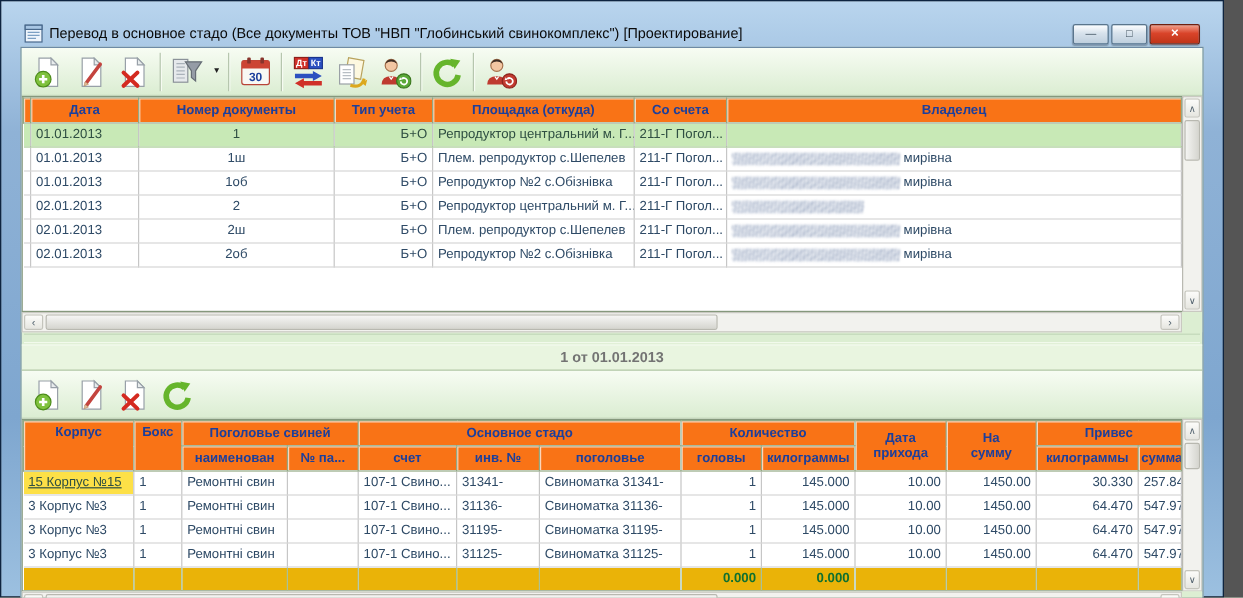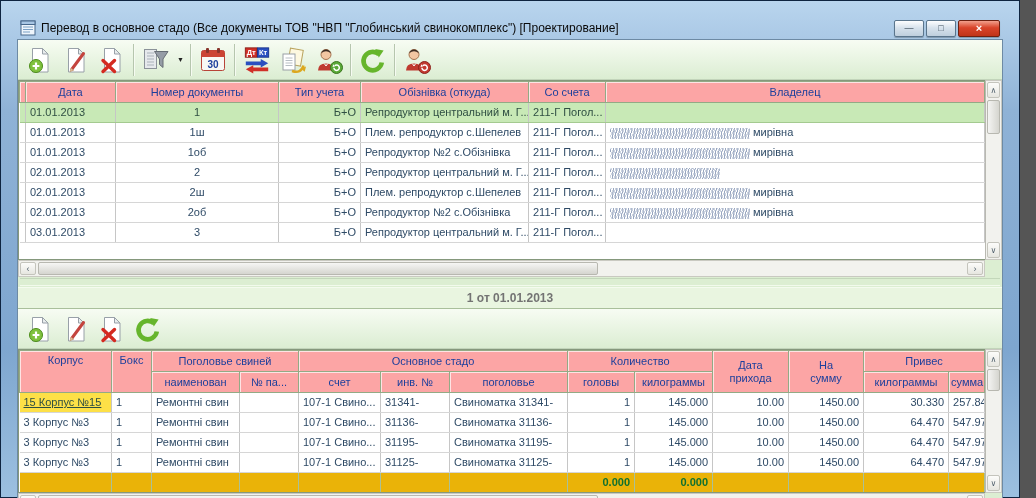--- a/index.html
+++ b/index.html
@@ -20,21 +20,21 @@
   .toolbar { height:40px; flex:0 0 40px; display:flex; align-items:center; padding:0 4px;
     background:linear-gradient(#f7fcf3,#dbedd2); border-bottom:1px solid #c2d4ba; }
   .tbtn { width:36px; height:36px; display:flex; align-items:center; justify-content:center; border-radius:3px; }
   .ic { width:28px; height:28px; }
   .tsep { width:0; height:32px; border-left:1px solid #b6c6ae; border-right:1px solid #f6fbf2; margin:0 3px; }
   .dropdown { font-size:7px; color:#222; padding:0 3px; align-self:center; }
 
   .grid-area { display:flex; overflow:hidden; }
   .gv { flex:1; background:#fff; border:1px solid #85987c; border-right:none; overflow:hidden; }
   table { border-collapse:collapse; table-layout:fixed; width:100%; font-size:11px; color:#2e4a66; }
-  th { background:#fca5a5; color:#1c3f9c; font-weight:normal; font-size:11px; height:21px;
+  th { background:#f97316; color:#1c3f9c; font-weight:bold; font-size:11px; height:21px;
     border:1px solid #93aa85; box-shadow:inset 1px 1px 0 rgba(255,255,255,.7);
     white-space:nowrap; overflow:hidden; padding:0 2px; }
   td { height:20px; line-height:19px; padding:0 4px; white-space:nowrap; overflow:hidden;
     border-right:1px solid #c6c6c6; border-bottom:1px solid #d6d6d6; }
   tr.sel td { background:#c8e9b6; color:#2f4f42; border-bottom-color:#a4ca90; }
   td.c { text-align:center; } td.r { text-align:right; }
   td.sel-cell { background:#fde047; color:#2f4f42;text-decoration:underline; }
   .smudge { display:inline-block; width:140px; height:11px; vertical-align:middle; margin-right:3px; border-radius:2px;
     background:repeating-linear-gradient(97deg,rgba(86,108,150,.55) 0 1px,transparent 1px 3px),
                repeating-linear-gradient(-68deg,rgba(120,140,175,.45) 0 1px,transparent 1px 2px);
@@ -189,21 +189,21 @@
               <col style="width:168px">
               <col style="width:77px">
               <col>
             </colgroup>
           <thead>
             <tr>
               <th></th>
               <th>Дата</th>
               <th>Номер документы</th>
               <th>Тип учета</th>
-              <th>Обізнівка (откуда)</th>
+              <th>Площадка (откуда)</th>
               <th>Со счета</th>
               <th>Владелец</th>
             </tr>
           </thead>
           <tbody>
             <tr class="sel">
               <td></td>
               <td>01.01.2013</td>
               <td class="c">1</td>
               <td class="r">Б+О</td>
@@ -248,29 +248,20 @@
               <td><span class="smudge"></span><span>мирівна</span></td>
             </tr>
             <tr>
               <td></td>
               <td>02.01.2013</td>
               <td class="c">2об</td>
               <td class="r">Б+О</td>
               <td>Репродуктор №2 с.Обізнівка</td>
               <td>211-Г Погол...</td>
               <td><span class="smudge"></span><span>мирівна</span></td>
-            </tr>
-            <tr>
-              <td></td>
-              <td>03.01.2013</td>
-              <td class="c">3</td>
-              <td class="r">Б+О</td>
-              <td>Репродуктор центральний м. Г...</td>
-              <td>211-Г Погол...</td>
-              <td></td>
             </tr>
           </tbody>
         </table>
       </div>
       <div class="vscroll">
         <div class="sbtn">∧</div>
         <div class="vthumb"></div>
         <div class="vfill"></div>
         <div class="sbtn">∨</div>
       </div>

